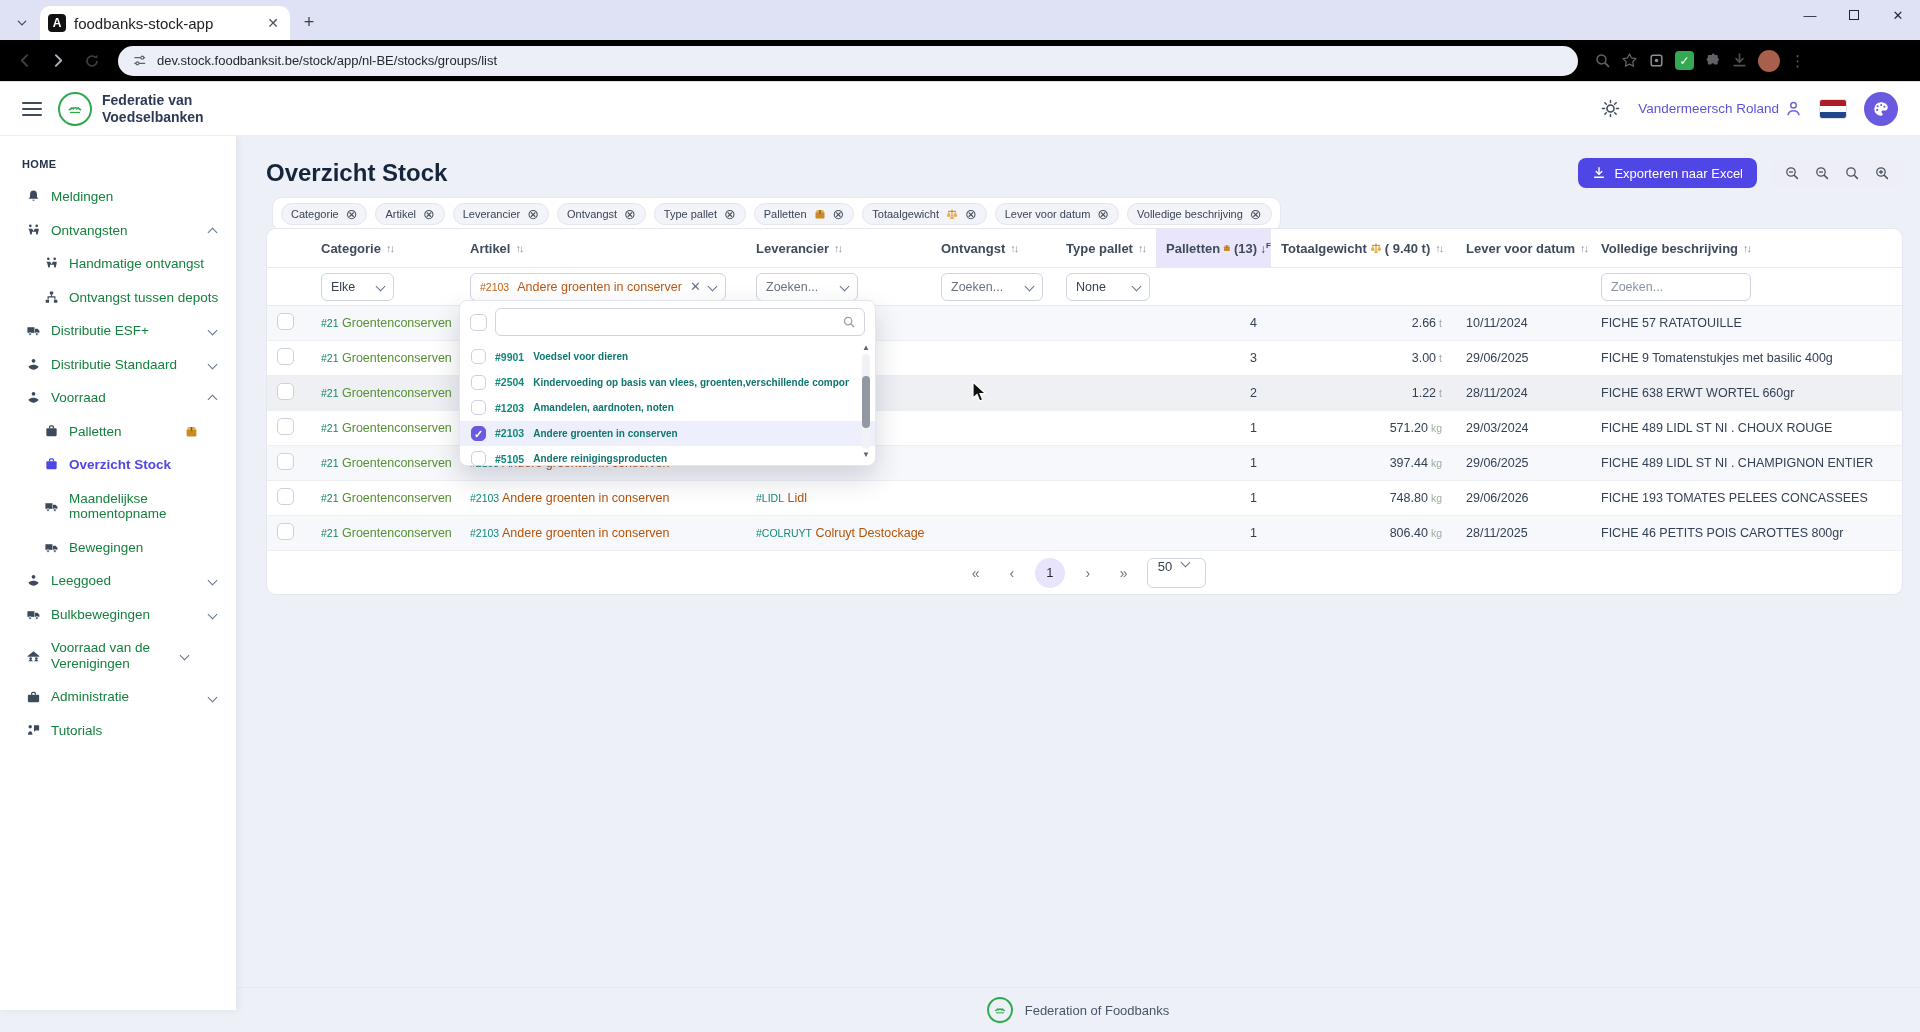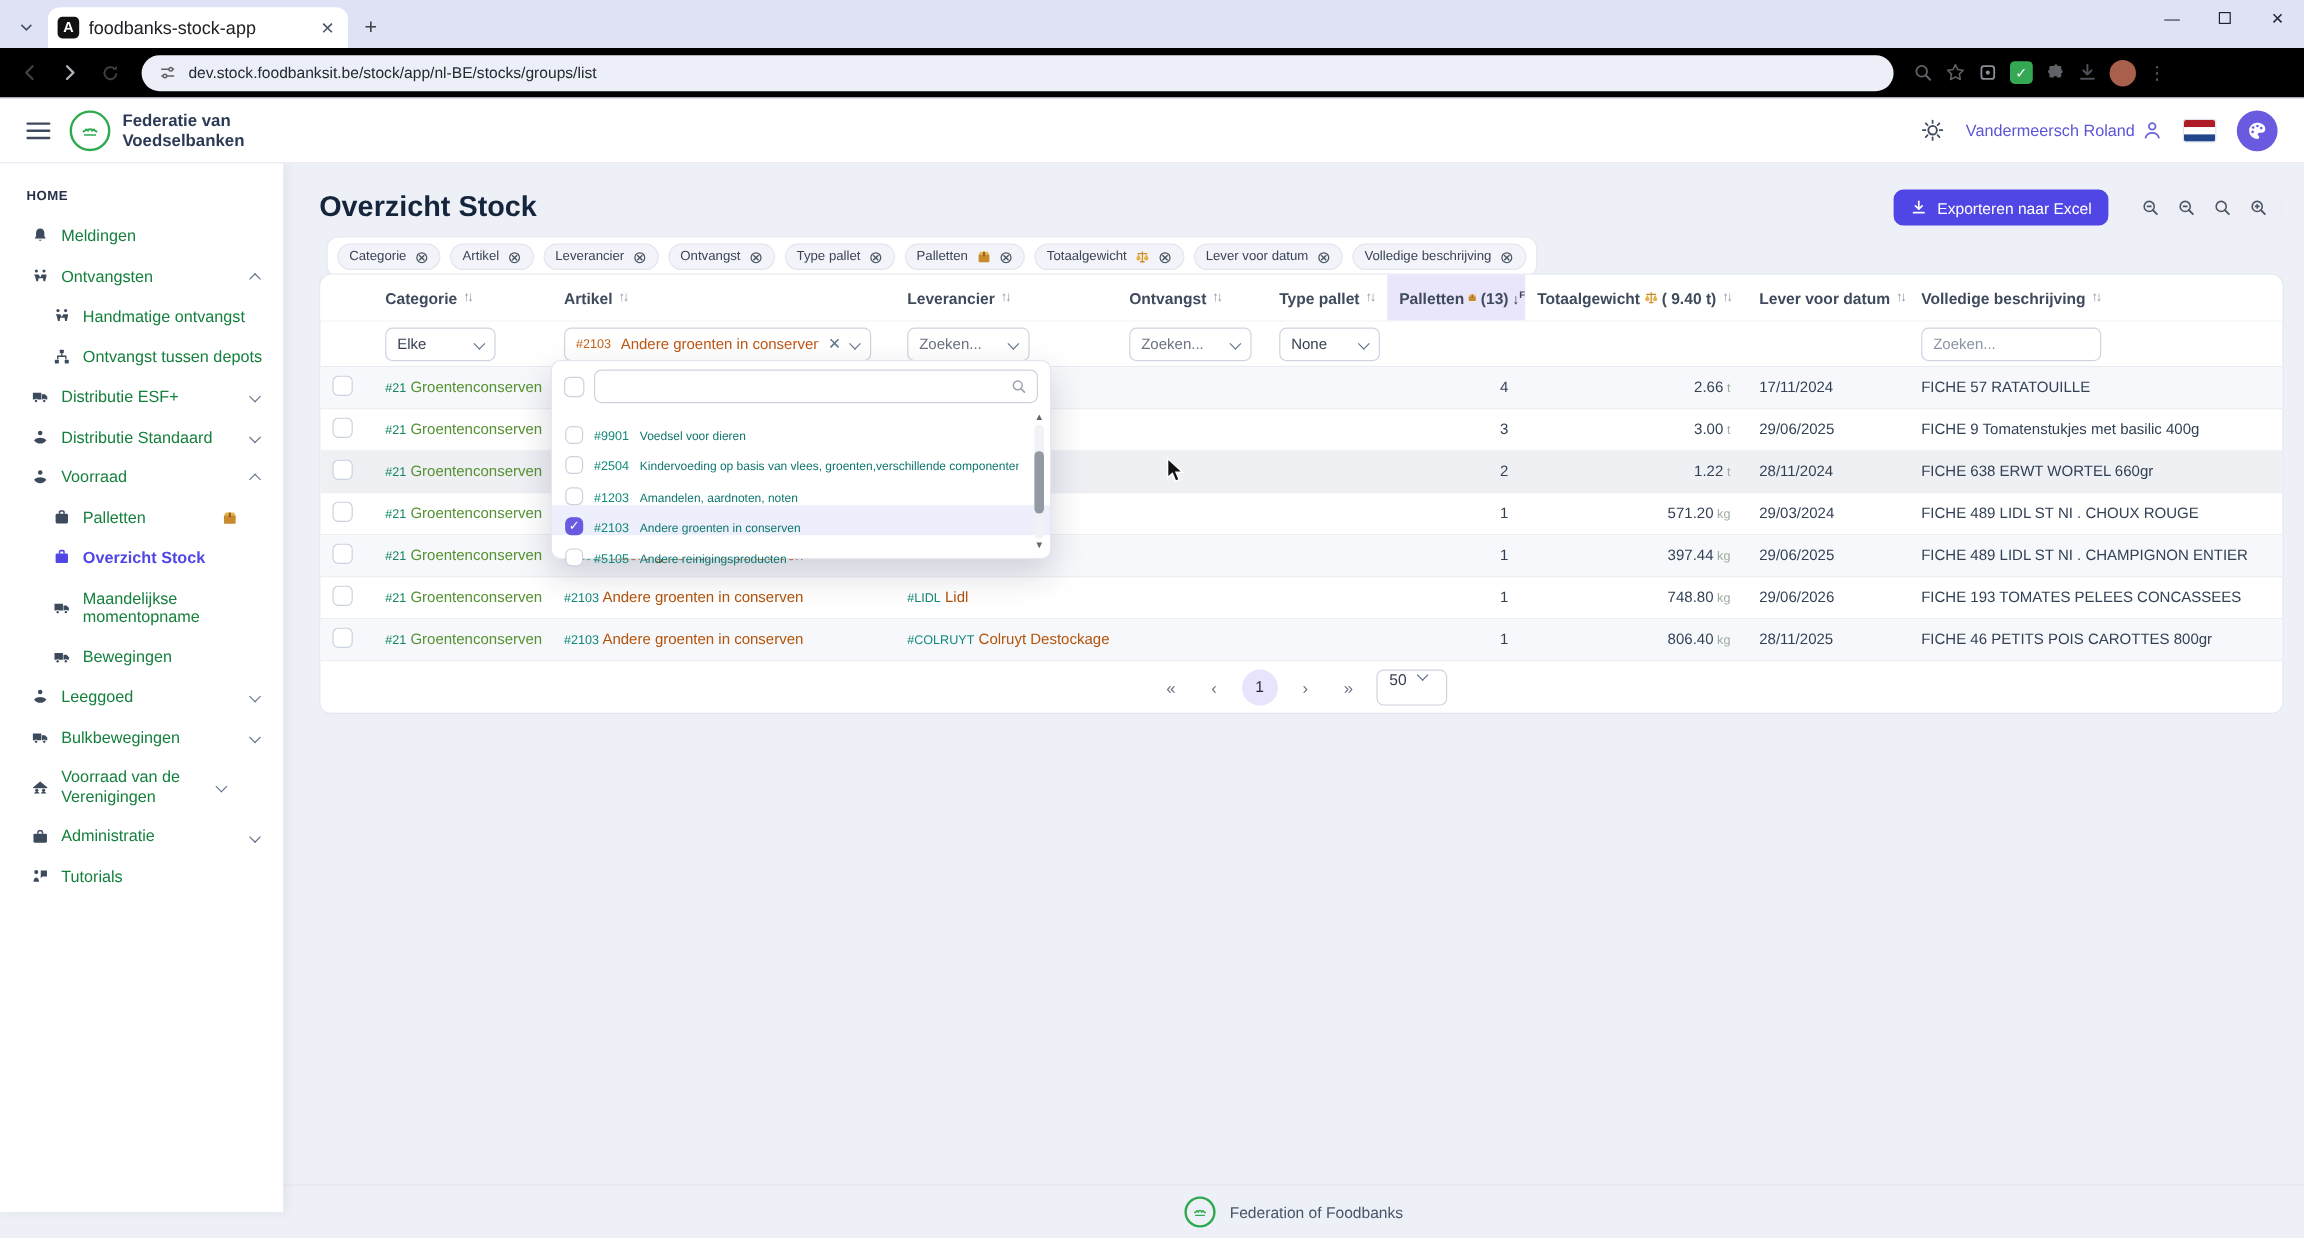--- a/index.html
+++ b/index.html
@@ -101,21 +101,21 @@
   .pgbtn { color:#6b7280; font-size:14px; width:26px; height:26px; display:flex; align-items:center; justify-content:center; }
   .pgcur { width:30px; height:30px; border-radius:50%; background:#e7e4fb; color:#1f2937; font-size:13px; display:flex; align-items:center; justify-content:center; }
   .pgsize { height:30px; border:1px solid #cfd4e0; border-radius:6px; display:flex; align-items:flex-start; gap:10px; padding:0 10px; font-size:13px; color:#374151; }
 
   
   .ddpanel { position:absolute; left:459px; top:300px; width:417px; height:166px; background:#fff; border:1px solid #e5e7ef; border-radius:8px; box-shadow:0 12px 28px rgba(30,35,70,.18); z-index:5; }
   .ddhead { display:flex; align-items:center; gap:8px; padding:7px 10px 5px 10px; }
   .ddsearch { flex:1; height:28px; border:1px solid #cfd4e0; border-radius:6px; display:flex; align-items:center; padding:0 8px; }
   .ddsearch input { border:none; outline:none; flex:1; font-size:12.5px; font-family:"Liberation Sans",sans-serif; }
   .dditems { padding:3px 0; }
-  .dditem { display:flex; align-items:flex-end; gap:9px; height:25.5px; padding:0 26px 0 11px; }
+  .dditem { display:flex; align-items:center; gap:9px; height:25.5px; padding:0 26px 0 11px;font-weight:bold; }
   .dditem .cb { width:15px; height:15px; flex:none; }
   .dditem.checked { background:#edeffc; }
   .cb.on { background:#6a5ae0; border-color:#6a5ae0; color:#fff; font-size:11px; line-height:14px; text-align:center; }
   .ddcode { font-size:10.5px; color:#11897a; flex:none; }
   .ddname { font-size:10px; color:#0f766e; white-space:nowrap; overflow:hidden; }
   .ddscroll { position:absolute; right:3px; top:42px; bottom:5px; width:12px; display:flex; flex-direction:column; align-items:center; }
   .ddscroll .arr { font-size:8px; color:#5f6672; line-height:10px; }
   .ddtrack { flex:1; width:8px; background:#f1f2f5; border-radius:4px; position:relative; margin:1px 0; }
   .ddthumb { position:absolute; left:0; top:22px; width:8px; height:52px; background:#9299a3; border-radius:4px; }
 
@@ -554,21 +554,21 @@
           <span class="sort">↑↓</span>
         </div>
       <div class="th">
           <span>Volledige beschrijving</span>
           <span class="sort">↑↓</span>
         </div>
     </div>
 
     <div class="tgrid filterrow">
       <div class="fcell"></div>
-      <div class="fcell"><span class="fselect" style="width:92px">
+      <div class="fcell"><span class="fselect" style="width:73px">
             <span style="flex:1">Elke</span>
             <span class="chev"></span>
           </span></div>
       <div class="fcell"><span class="fselect msel">
             <span class="selcode">#2103</span>
             <span class="selname">Andere groenten in conserven</span>
             <span class="clr">✕</span>
             <span class="chev"></span>
           </span></div>
       <div class="fcell"><span class="fselect" style="width:102px">
@@ -591,21 +591,21 @@
 
     <div class="tgrid trow stripe">
       <div class="cell"><span class="cb"></span></div>
       <div class="cell"><span class="code greenc">#21</span> <span class="catname">Groentenconserven</span></div>
       <div class="cell"><span class="code tealc">#2103</span> <span class="oname">Andere groenten in conserven</span></div>
       <div class="cell"><span class="code tealc"></span> <span class="oname"></span></div>
       <div class="cell"></div>
         <div class="cell"></div>
       <div class="cell num">4</div>
       <div class="cell num"><span>2.66</span><span class="unit">t</span></div>
-      <div class="cell">17/11/2024</div>
+      <div class="cell">10/11/2024</div>
       <div class="cell">FICHE 57 RATATOUILLE</div>
     </div>
 
     <div class="tgrid trow">
       <div class="cell"><span class="cb"></span></div>
       <div class="cell"><span class="code greenc">#21</span> <span class="catname">Groentenconserven</span></div>
       <div class="cell"><span class="code tealc">#2103</span> <span class="oname">Andere groenten in conserven</span></div>
       <div class="cell"><span class="code tealc"></span> <span class="oname"></span></div>
       <div class="cell"></div>
         <div class="cell"></div>

